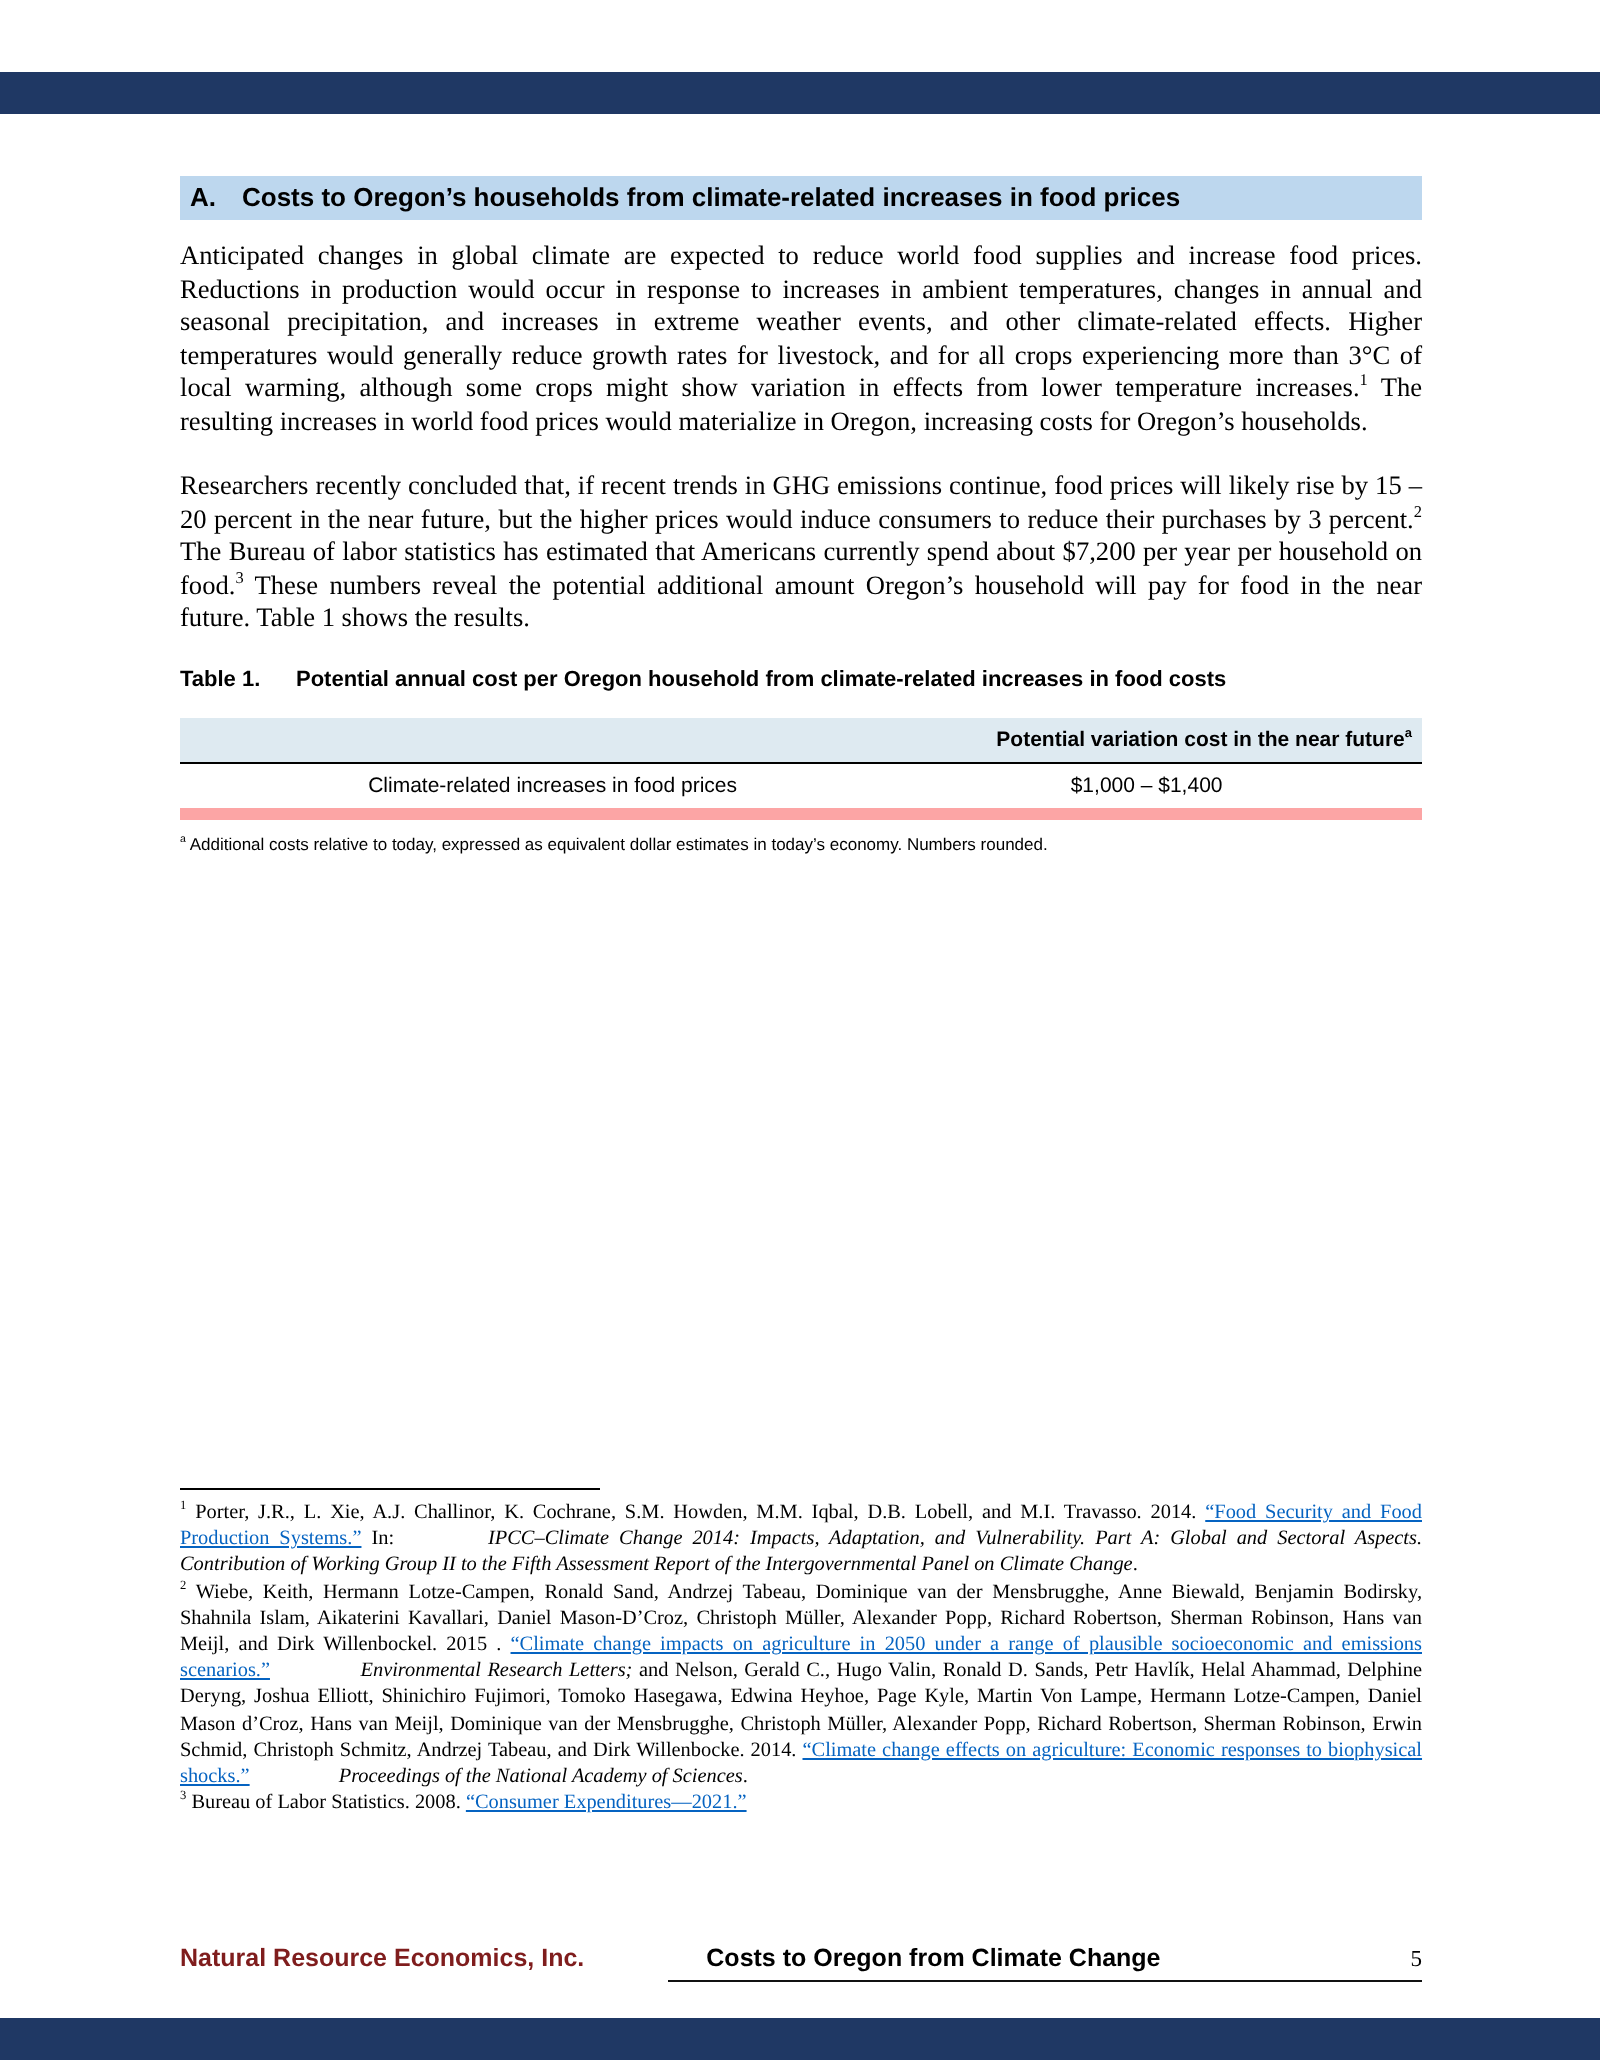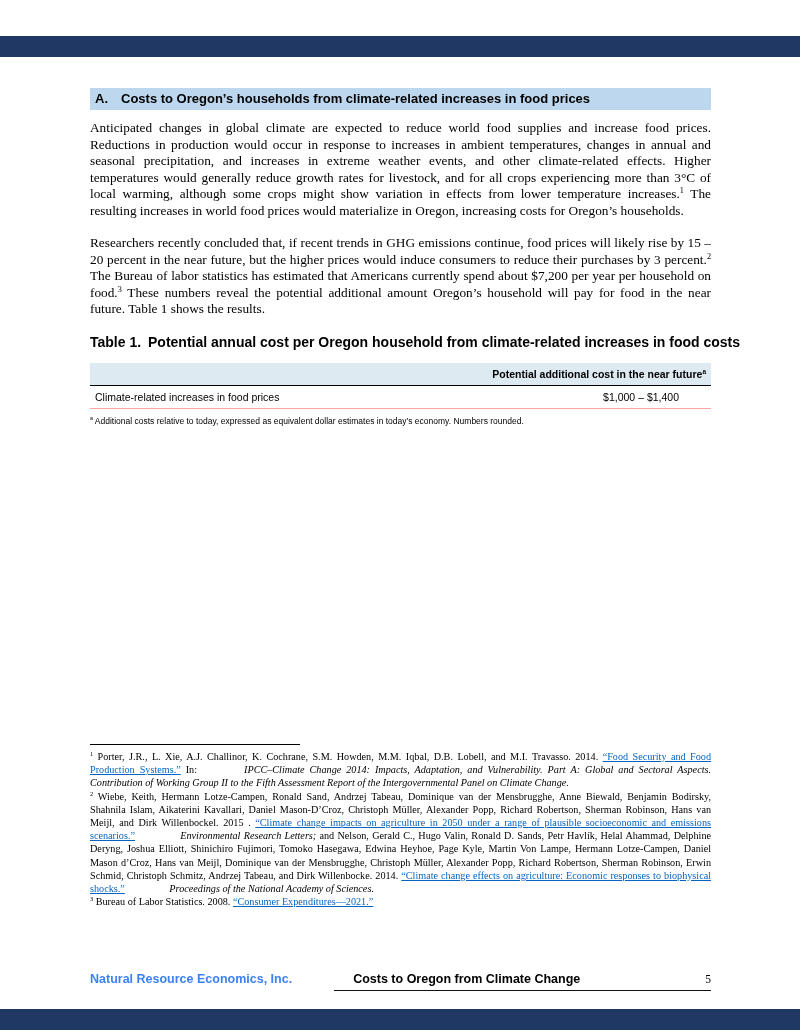--- a/index.html
+++ b/index.html
@@ -14,39 +14,39 @@
   .content { position:absolute; left:90px; top:88px; width:621px; }
 
   .section-heading { background:#BDD7EE; font-family:"Liberation Sans", sans-serif; font-weight:bold; font-size:13px; padding:3px 6px 4px 5px; }
   .heading-label { margin-right:13px; }
 
   .paragraphs { margin-top:10px; }
   .body-para { font-size:13.3px; line-height:16.5px; text-align:justify; margin-bottom:16px; }
 
   sup { font-size:0.62em; line-height:0; vertical-align:super; }
 
-  .table-caption { margin-top:7px; font-family:"Liberation Sans", sans-serif; font-weight:bold; font-size:14px; white-space:nowrap; }
+  .table-caption { margin-top:7px; font-family:"Liberation Sans", sans-serif; font-weight:bold; font-size:11px; white-space:nowrap; }
   .caption-label { display:inline-block; width:58px; }
 
   .cost-table { width:100%; border-collapse:collapse; margin-top:13px; font-family:"Liberation Sans", sans-serif; font-size:10.5px; }
   .cost-table th { background:#DEEAF1; text-align:right; font-weight:bold; padding:5px 5px; border-bottom:1px solid #000; }
-  .cost-table td { padding:5px 5px; border-bottom:1px solid #fca5a5; }
+  .cost-table td { padding:5px 5px; border-bottom:6px solid #fca5a5;text-align:center; }
   .row-value { text-align:right; padding-right:32px !important; }
 
   .table-footnote { margin-top:7px; font-family:"Liberation Sans", sans-serif; font-size:8.5px; }
 
   .footnotes-block { position:absolute; left:90px; top:744px; width:621px; }
   .footnote-divider { width:210px; border-top:1px solid #000; margin-bottom:5px; }
   .footnote { font-size:10.2px; line-height:13.2px; text-align:justify; }
 
   .it { font-style:italic;margin-left:42px; }
   .link { color:#0563C1; text-decoration:underline; cursor:pointer; }
 
   .footer { position:absolute; left:90px; top:972px; width:621px; display:flex; align-items:baseline; font-family:"Liberation Sans", sans-serif; }
-  .footer-company { color:#3b82f6; font-weight:bold; font-size:12.5px; white-space:nowrap; }
+  .footer-company { color:#7f1d1d; font-weight:bold; font-size:12.5px; white-space:nowrap; }
   .footer-right { flex:1; margin-left:42px; display:flex; justify-content:space-between; align-items:baseline; border-bottom:1px solid #111; padding-bottom:4px; }
   .footer-title { font-weight:bold; font-size:12.5px;margin-left:19px; }
   .footer-page { font-size:11.5px; font-family:"Liberation Serif", serif; }
 </style>
 </head>
 <body>
 
 <div class="page">
 
   <div class="top-bar"></div>
@@ -66,21 +66,21 @@
       <span class="caption-label">Table 1.</span><span class="caption-text">Potential annual cost per Oregon household from climate-related increases in food costs</span>
     </div>
 
     <table class="cost-table">
       <colgroup>
           <col style="width:60%">
           <col style="width:40%">
         </colgroup>
       <thead>
         <tr>
-          <th colspan="2"><span>Potential additional cost in the near future</span><sup>a</sup></th>
+          <th colspan="2"><span>Potential variation cost in the near future</span><sup>a</sup></th>
         </tr>
       </thead>
       <tbody>
         <tr>
           <td class="row-label">Climate-related increases in food prices</td>
           <td class="row-value">$1,000 – $1,400</td>
         </tr>
       </tbody>
     </table>
 

